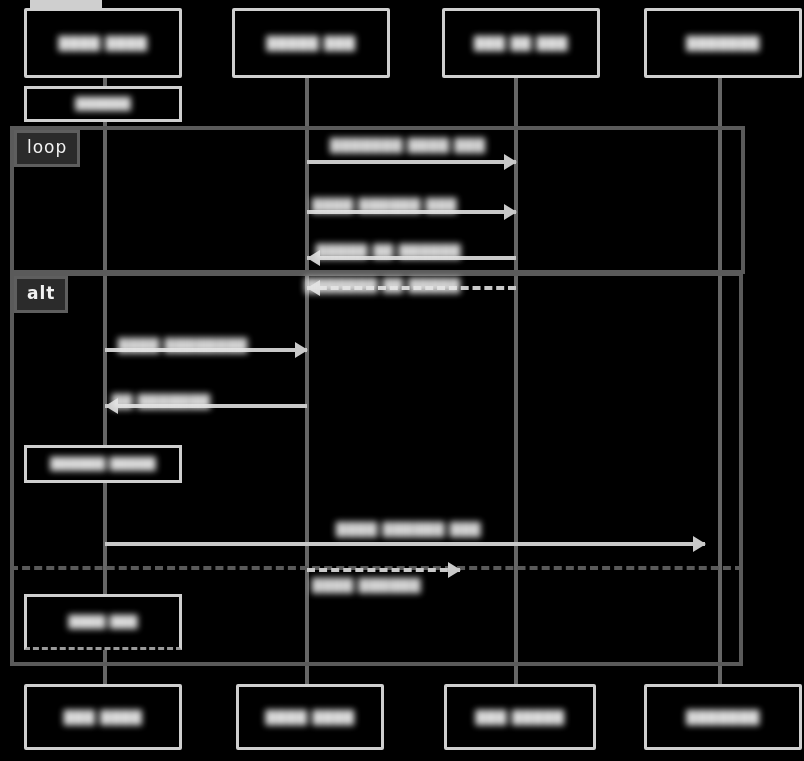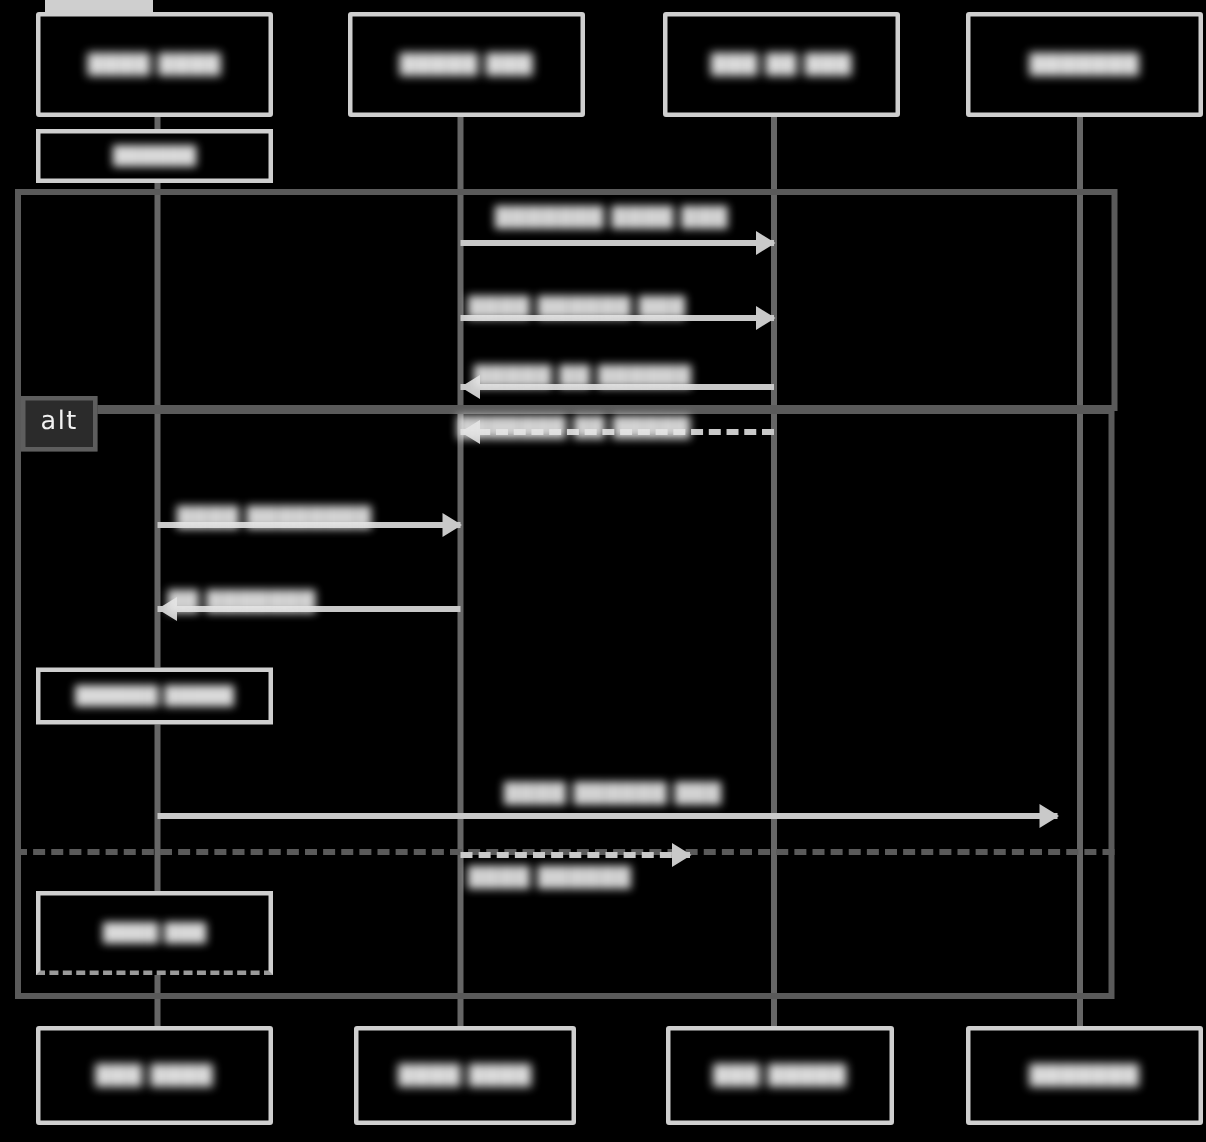--- a/index.html
+++ b/index.html
@@ -71,22 +71,23 @@
 </head>
 <body>
 
 <div id="canvas">
     <div class="tab-notch" style="left: 30px; top: 0px; width: 72px; height: 10px;"></div>
     <div class="lifeline" style="left: 103px; top: 78px; height: 606px;"></div>
     <div class="lifeline" style="left: 305px; top: 78px; height: 606px;"></div>
     <div class="lifeline" style="left: 514px; top: 78px; height: 606px;"></div>
     <div class="lifeline" style="left: 718px; top: 78px; height: 606px;"></div>
     <div class="fragment" style="left: 10px; top: 126px; width: 735px; height: 148px;"></div>
+    <div class="fragment-label" style="left: 14px; top: 130px;">loop</div>
     <div class="fragment" style="left: 10px; top: 272px; width: 733px; height: 394px;"></div>
-    <div class="fragment-label" style="left: 14px; top: 264px;">alt</div>
+    <div class="fragment-label" style="left: 14px; top: 276px; font-weight: bold;">alt</div>
     <div class="fragment-divider" style="left: 10px; top: 566px; width: 733px;"></div>
     <div class="participant" style="left: 24px; top: 8px; width: 158px; height: 70px;">
       <span class="plabel">████ ████</span>
     </div>
     <div class="participant" style="left: 232px; top: 8px; width: 158px; height: 70px;">
       <span class="plabel">█████ ███</span>
     </div>
     <div class="participant" style="left: 442px; top: 8px; width: 158px; height: 70px;">
       <span class="plabel">███ ██ ███</span>
     </div>

